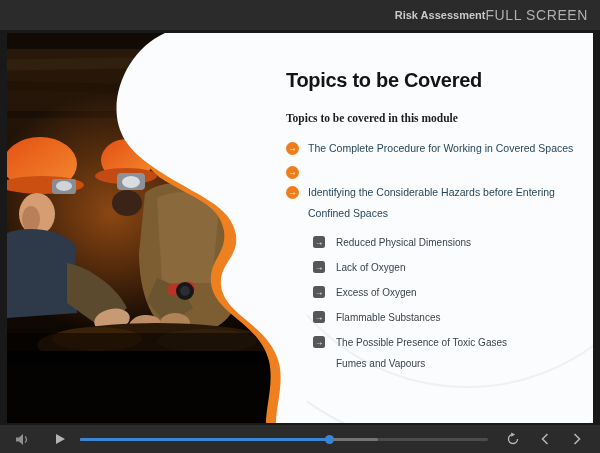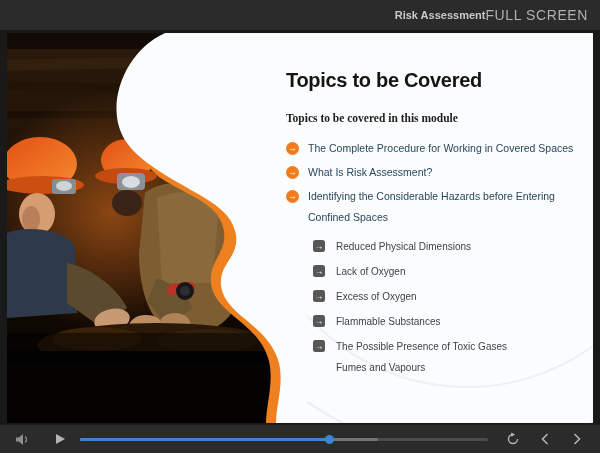--- a/index.html
+++ b/index.html
@@ -159,21 +159,20 @@
     <div class="content">
       <div class="slide-title">Topics to be Covered</div>
       <div class="slide-subtitle">Topics to be covered in this module</div>
 
       <div class="topic-row">
         <span class="topic-bullet">→</span>
         <span class="topic-text">The Complete Procedure for Working in Covered Spaces</span>
       </div>
       <div class="topic-row">
         <span class="topic-bullet">→</span>
-        <span class="topic-text">What Is Risk Assessment?</span>
       </div>
       <div class="topic-row">
         <span class="topic-bullet">→</span>
         <span class="topic-text">Identifying the Considerable Hazards before Entering Confined Spaces</span>
       </div>
 
       <div class="subtopics">
         <div class="subtopic-row">
           <span class="subtopic-bullet">→</span>
           <span class="subtopic-text">Reduced Physical Dimensions</span>

